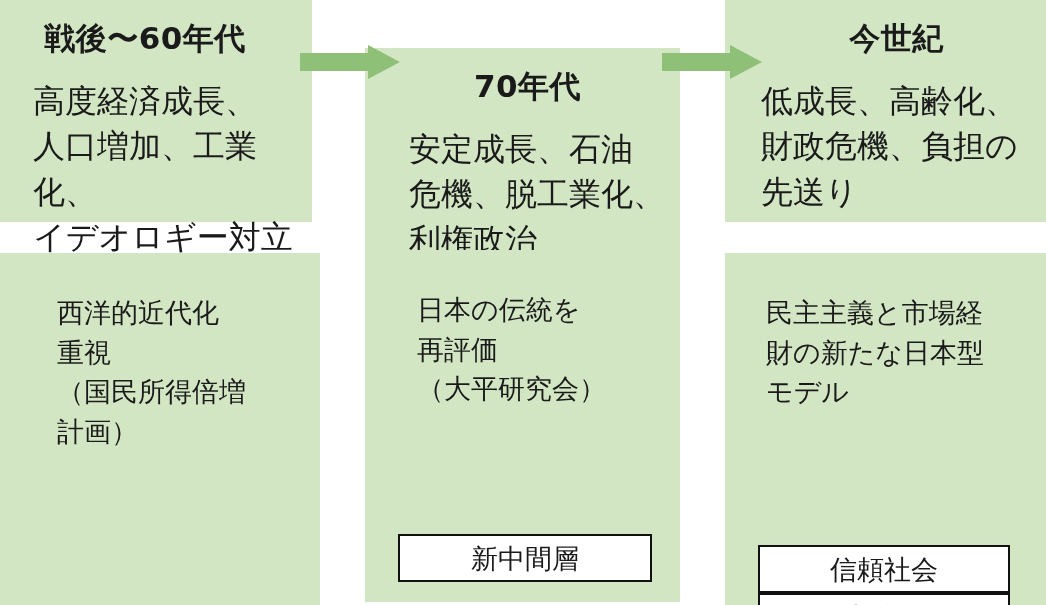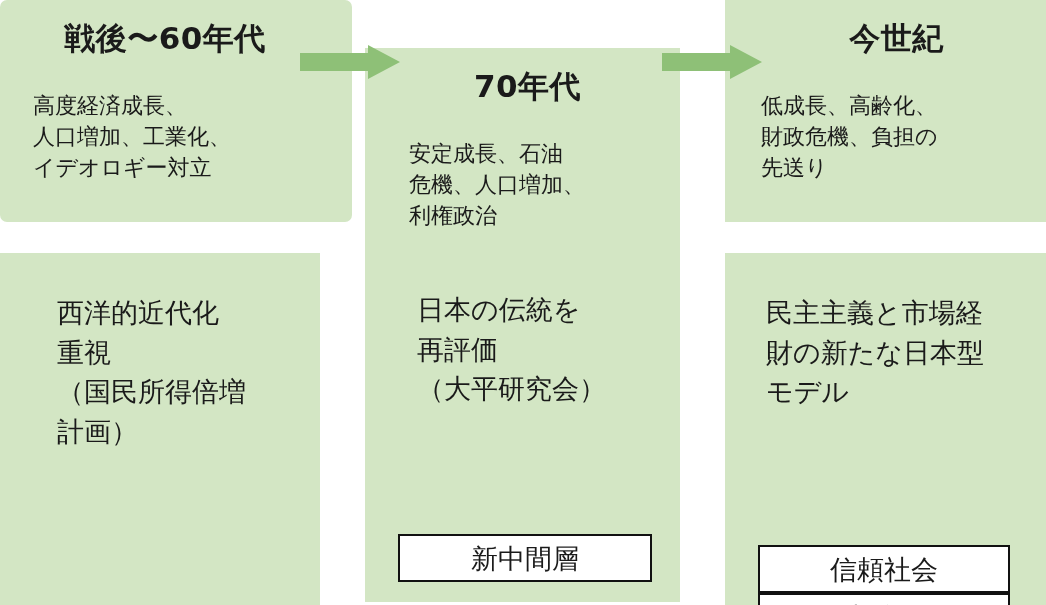--- a/index.html
+++ b/index.html
@@ -24,21 +24,21 @@
   }
 
   
   .panel {
     position: absolute;
     background: #d3e6c4;
     box-sizing: border-box;
   }
 
   
-  .panel-top-1 { left: 0px;   top: 0px; width: 352px; height: 222px; border-radius: 7px; }
+  .panel-top-1 { left: 0px;   top: 0px; width: 312px; height: 222px; }
   .panel-top-2 { left: 365px; top: 0px; width: 315px; height: 222px; margin-top: 48px; }
   .panel-top-3 { left: 725px; top: 0px; width: 321px; height: 222px; }
 
   
   .panel-bot-1 { left: 0px;   top: 253px; width: 320px; height: 447px; }
   .panel-bot-2 { left: 365px; top: 250px; width: 315px; height: 352px; }
   .panel-bot-3 { left: 725px; top: 253px; width: 321px; height: 408px; padding-left: 44px; }
 
   
   .era-heading {
@@ -53,24 +53,24 @@
     line-height: 1.1;
     white-space: nowrap;
   }
   .panel-top-1 .era-heading { padding-right: 22px; }
   .panel-top-2 .era-heading { padding-left: 10px; }
   .panel-top-3 .era-heading { padding-left: 22px; }
 
   
   .era-body {
     position: absolute;
-    top: 90px;
+    top: 79px;
     left: 33px;
     right: 10px;
-    font-size: 22px;
+    font-size: 32px;
     line-height: 1.42;
     white-space: pre-line;
     letter-spacing: 0px;
   }
   .panel-top-2 .era-body { left: 44px; }
   .panel-top-3 .era-body { left: 36px; }
 
   
   .concept-body {
     position: absolute;
@@ -127,21 +127,21 @@
   <div class="panel panel-top-1">
     <div class="era-heading">戦後〜60年代</div>
     <div class="era-body">高度経済成長、
 人口増加、工業化、
 イデオロギー対立</div>
   </div>
 
   <div class="panel panel-top-2">
     <div class="era-heading">70年代</div>
     <div class="era-body">安定成長、石油
-危機、人口増加、
+危機、脱工業化、
 利権政治</div>
   </div>
 
   <div class="panel panel-top-3">
     <div class="era-heading">今世紀</div>
     <div class="era-body">低成長、高齢化、
 財政危機、負担の
 先送り</div>
   </div>
 

